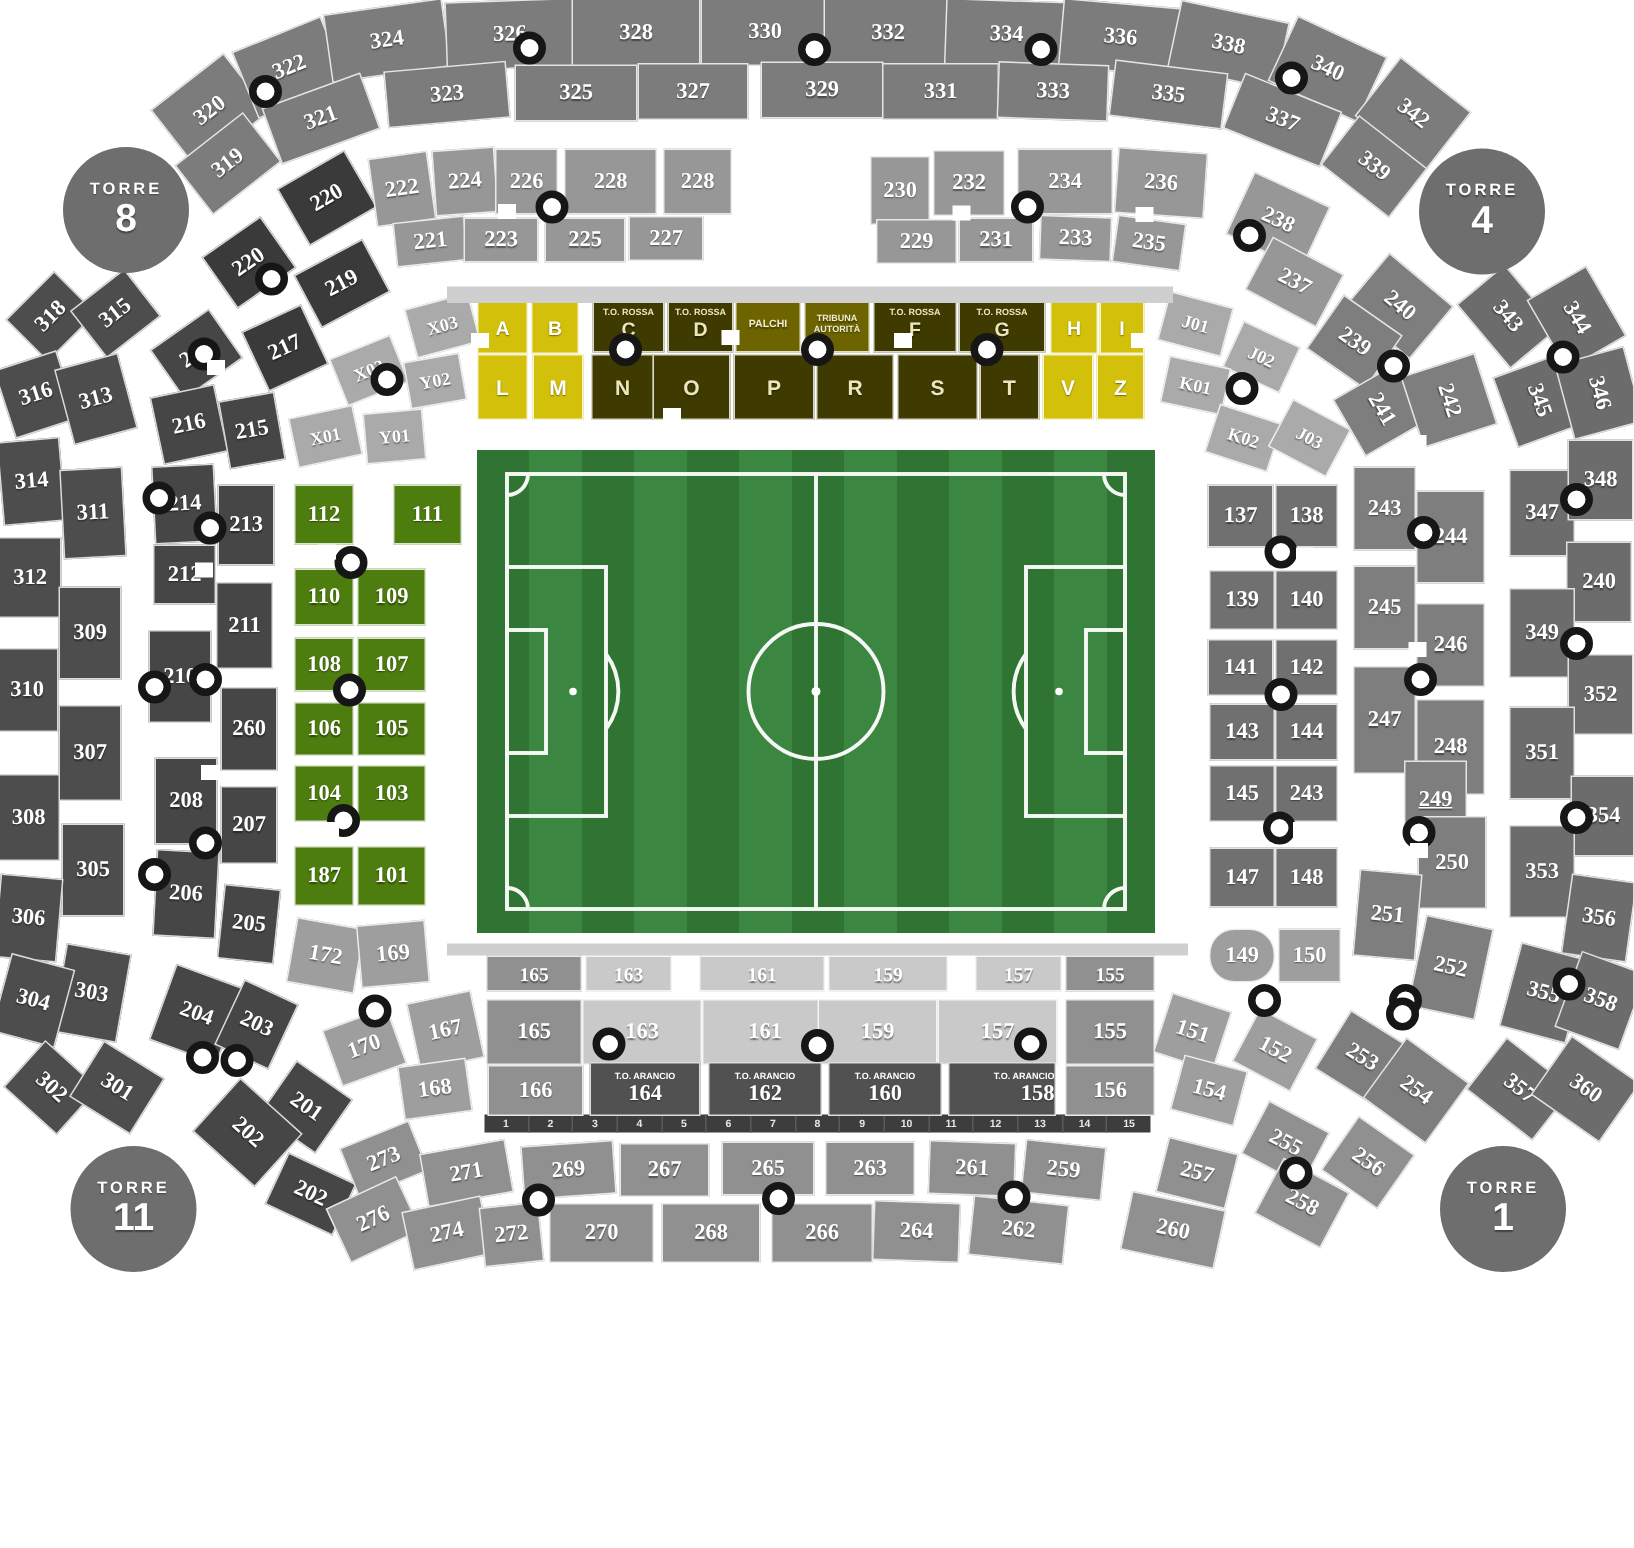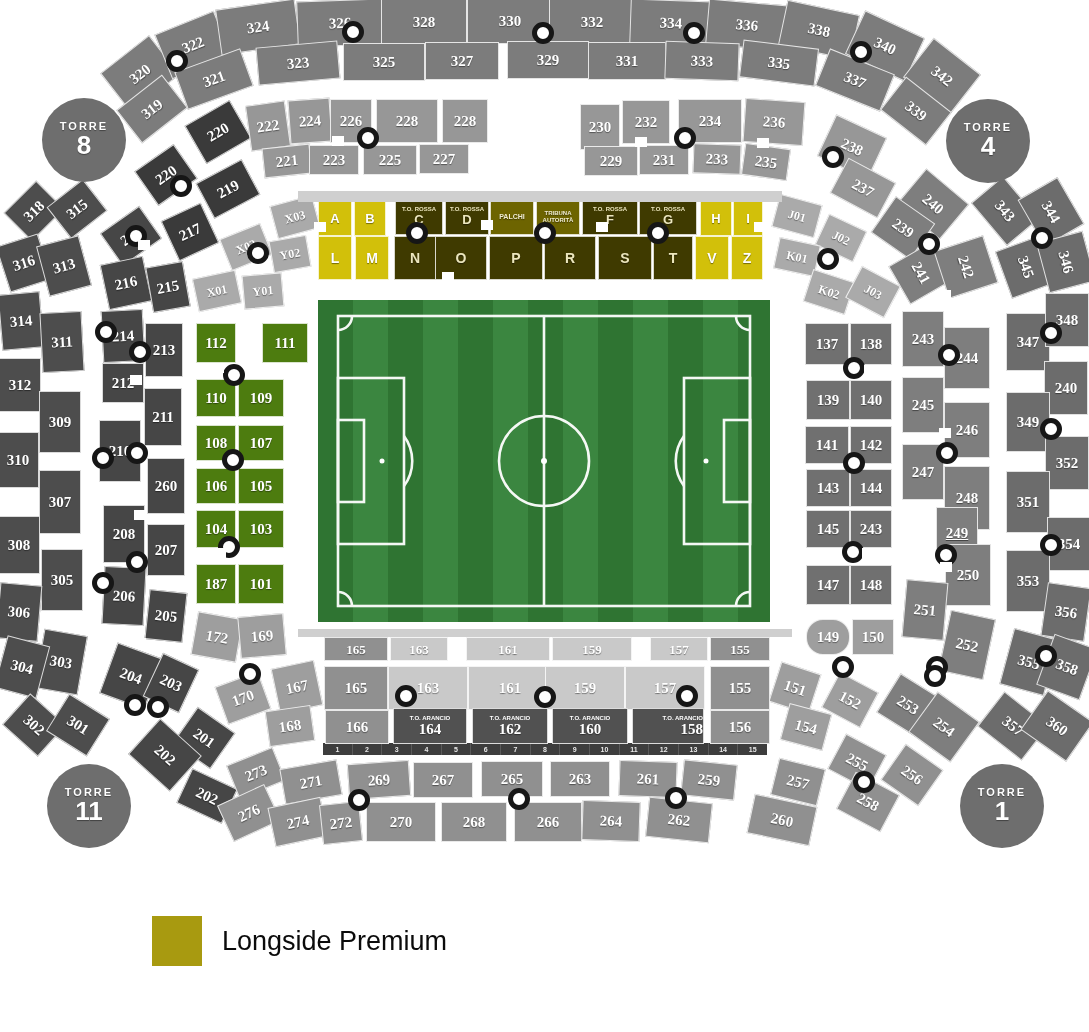--- a/index.html
+++ b/index.html
@@ -98,24 +98,20 @@
       <div class="rn">8</div>
       <div class="rn">9</div>
       <div class="rn">10</div>
       <div class="rn">11</div>
       <div class="rn">12</div>
       <div class="rn">13</div>
       <div class="rn">14</div>
       <div class="rn">15</div>
     </div>
 
-  <div class="legend">
-    <div class="swatch" style="background: rgb(168, 154, 16);"></div>
-    <div class="ltext">Longside Premium</div>
-  </div>
 
 <div class="sec g1" style="left: 109px; top: 49px; width: 62px; height: 50px; transform: rotate(-38deg);">
       <span class="lab">320</span>
     </div>
     <div class="sec g1" style="left: 161px; top: 21px; width: 64px; height: 48px; transform: rotate(-22deg);">
       <span class="lab">322</span>
     </div>
     <div class="sec g1" style="left: 218px; top: 4px; width: 80px; height: 46px; transform: rotate(-8deg);">
       <span class="lab">324</span>
     </div>
@@ -421,21 +417,21 @@
     </div>
     <div class="sec rs" style="left: 944px; top: 327px; width: 46px; height: 62px;">
       <span class="lab">244</span>
     </div>
     <div class="sec rs" style="left: 902px; top: 377px; width: 42px; height: 56px;">
       <span class="lab">245</span>
     </div>
     <div class="sec rs" style="left: 944px; top: 402px; width: 46px; height: 56px;">
       <span class="lab">246</span>
     </div>
-    <div class="sec rs" style="left: 902px; top: 444px; width: 42px; height: 56px;">
+    <div class="sec rs" style="left: 902px; top: 444px; width: 42px; height: 72px;">
       <span class="lab">247</span>
     </div>
     <div class="sec rs" style="left: 944px; top: 466px; width: 46px; height: 64px;">
       <span class="lab">248</span>
     </div>
     <div class="sec rs" style="left: 936px; top: 507px; width: 42px; height: 52px; text-decoration: underline;">
       <span class="lab">249</span>
     </div>
     <div class="sec rs" style="left: 945px; top: 544px; width: 46px; height: 62px;">
       <span class="lab">250</span>

